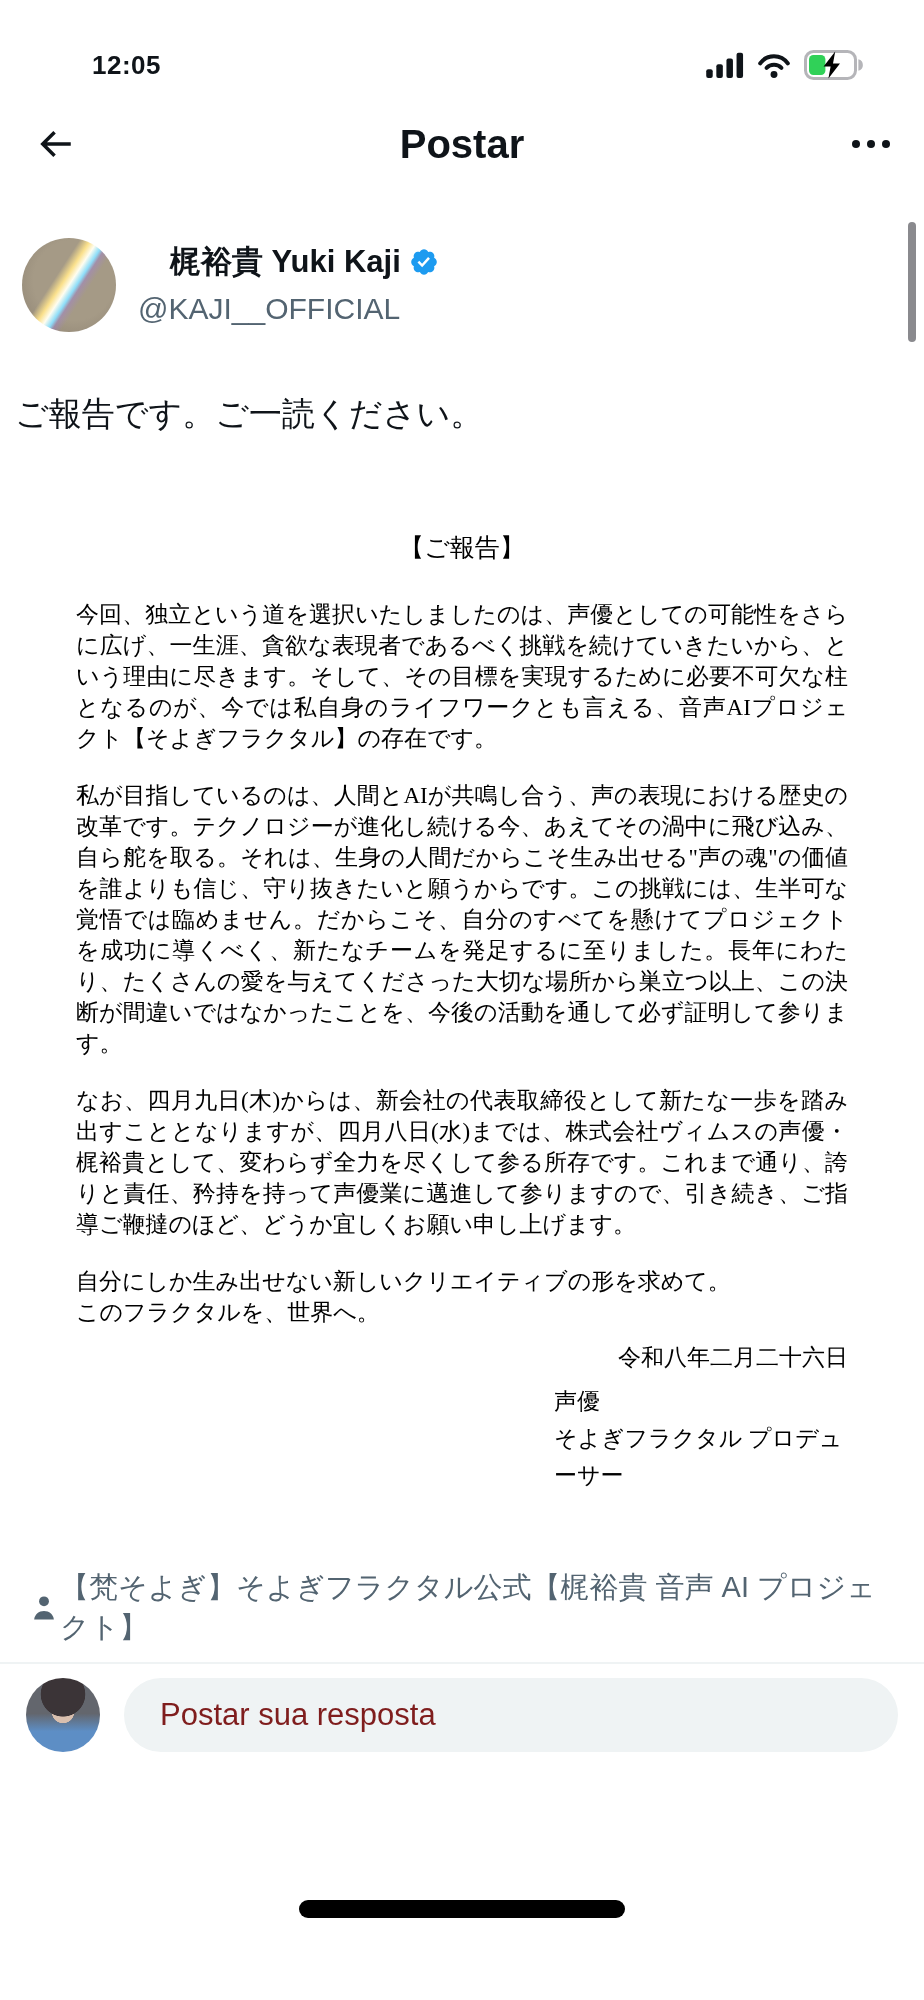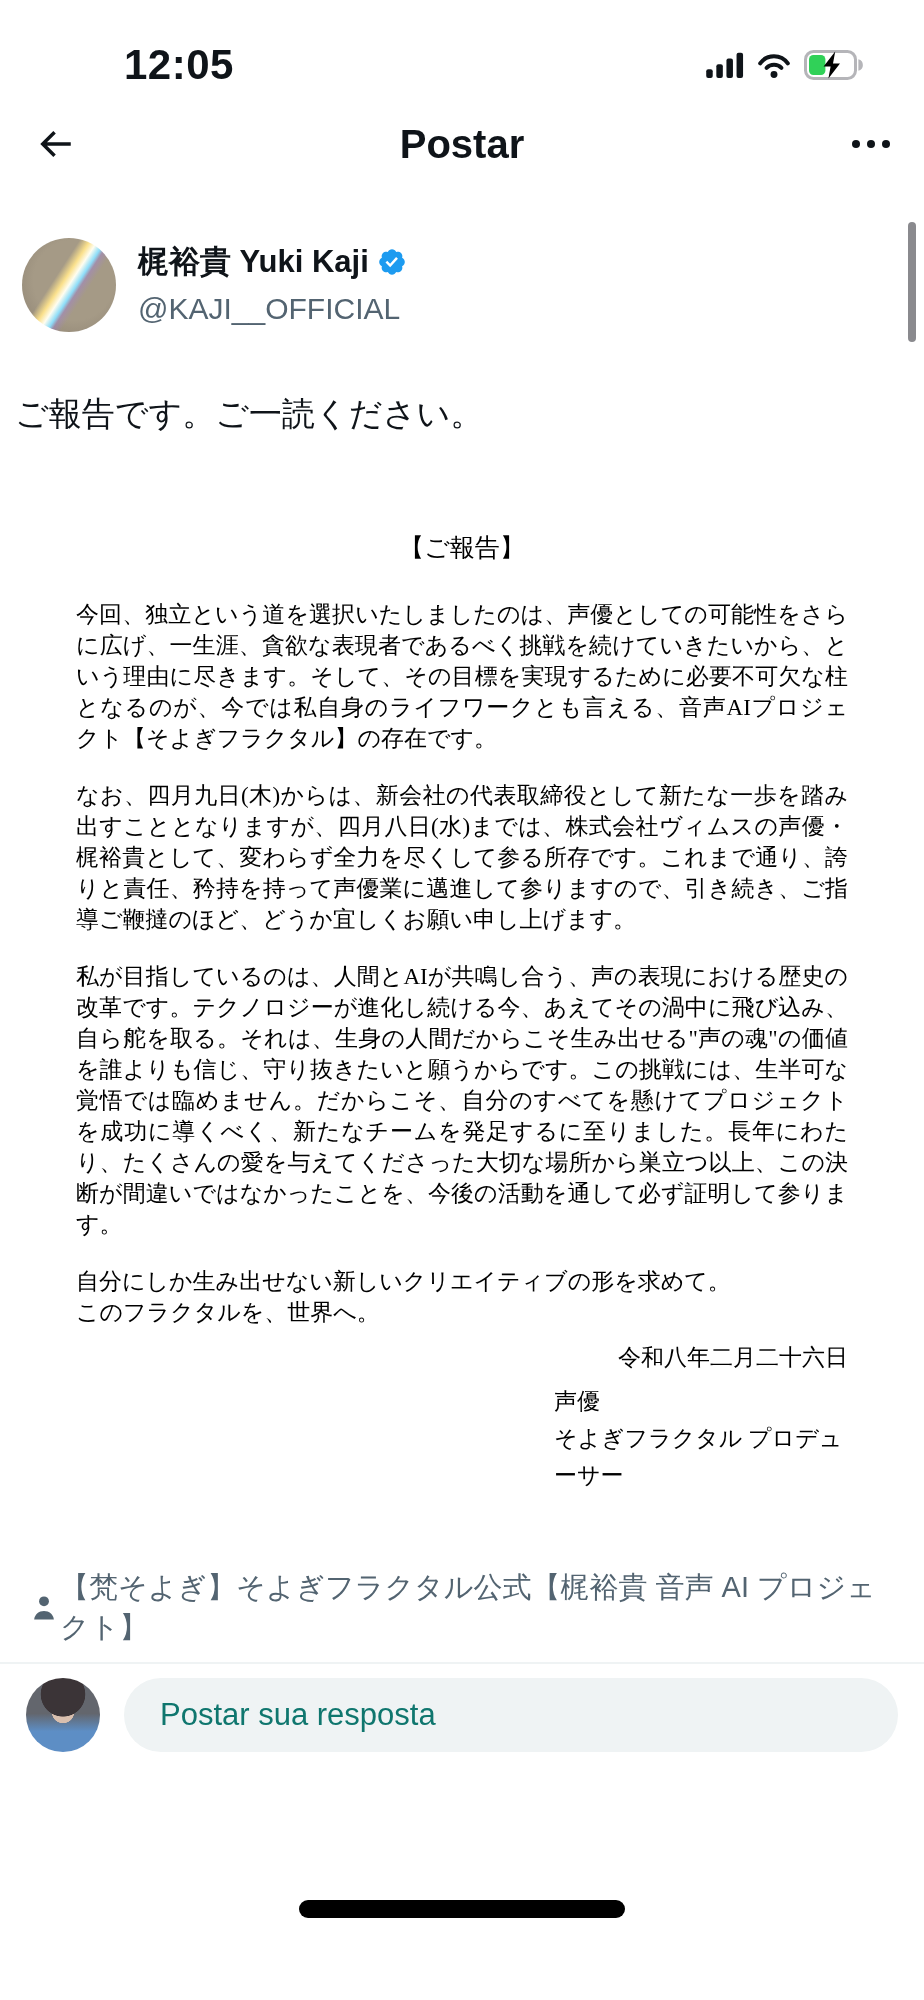--- a/index.html
+++ b/index.html
@@ -4,37 +4,37 @@
 <style>
   html,body{margin:0;padding:0;}
   body{
     width:924px;height:2000px;position:relative;overflow:hidden;
     background:#ffffff;color:#0f1419;
     font-family:"Liberation Sans","DejaVu Sans",sans-serif;
   }
   
   .status-bar{display:flex;justify-content:space-between;align-items:center;
     padding:42px 60px 0 92px;height:46px;}
-  .status-time{font-size:42px;font-weight:700;letter-spacing:.5px;margin-left:32px;}
+  .status-time{font-size:26px;font-weight:700;letter-spacing:.5px;}
   .status-icons{display:flex;align-items:center;gap:12px;}
   
   .header{position:relative;display:flex;align-items:center;justify-content:space-between;
     height:64px;margin-top:24px;padding:0 34px;}
   .header-title{position:absolute;left:0;right:0;text-align:center;
     font-size:40px;font-weight:800;pointer-events:none;}
   .back-btn{width:44px;height:44px;display:flex;align-items:center;}
   .more-btn{display:flex;gap:7px;align-items:center;height:44px;}
   .more-btn i{width:8px;height:8px;border-radius:50%;background:#0f1419;display:block;}
   
   .profile-row{display:flex;align-items:center;gap:22px;margin-top:62px;padding:0 22px;}
   .avatar-big{width:94px;height:94px;border-radius:50%;flex:0 0 auto;
     background:
       linear-gradient(123deg, rgba(0,0,0,0) 38%, rgba(255,228,140,.95) 45%, #fffdf0 50%, rgba(140,225,255,.95) 55%, rgba(160,130,210,.45) 58%, rgba(0,0,0,0) 64%),
       radial-gradient(circle at 55% 45%, #a59a86 0 55%, #8b8070 100%);}
-  .name-line{display:flex;align-items:center;gap:8px;}
+  .name-line{display:flex;align-items:center;gap:8px;margin-left:32px;}
   .display-name{font-size:31px;font-weight:700;line-height:1.15;}
   .handle{font-size:30px;color:#536471;margin-top:12px;}
   
   .post-body{margin-top:60px;padding:0 15px;font-size:33px;line-height:1.35;}
   
   .letter{width:772px;margin:95px auto 0;color:#000;
     font-family:"Liberation Serif","DejaVu Serif",serif;
     font-size:23px;line-height:31px;}
   .letter-heading{text-align:center;font-size:25px;margin-bottom:36px;}
   .letter p{margin:0 0 26px;text-align:justify;text-justify:inter-ideograph;}
@@ -51,21 +51,21 @@
   .divider{height:2px;background:#eff3f4;margin-top:14px;}
   
   .reply-row{display:flex;align-items:center;gap:24px;margin-top:14px;padding:0 26px;}
   .avatar-small{width:74px;height:74px;border-radius:50%;flex:0 0 auto;
     background:
       radial-gradient(circle at 50% 22%, #3b3437 0 32%, rgba(0,0,0,0) 33%),
       radial-gradient(circle at 50% 46%, #d9bfae 0 20%, rgba(0,0,0,0) 21%),
       linear-gradient(180deg,#63666d 0 48%, #5d8ec5 72% 100%);}
   .reply-pill{flex:1;height:74px;border-radius:38px;background:#eff3f4;
     display:flex;align-items:center;padding:0 36px;}
-  .reply-pill span{font-size:31px;color:#0f766e;}
+  .reply-pill span{font-size:31px;color:#7f1d1d;}
   .home-indicator{position:absolute;left:299px;bottom:82px;width:326px;height:18px;border-radius:10px;background:#000;}
   
   .scroll-thumb{position:absolute;right:8px;top:222px;width:8px;height:120px;border-radius:4px;background:#8a8a8e;}
 </style>
 </head>
 <body>
 
 <div class="status-bar">
   <span class="status-time">12:05</span>
   <span class="status-icons">
@@ -116,22 +116,22 @@
     </div>
     <div class="handle">@KAJI__OFFICIAL</div>
   </div>
 </div>
 
 <div class="post-body">ご報告です。ご一読ください。</div>
 
 <div class="letter">
   <div class="letter-heading">【ご報告】</div>
   <p>今回、独立という道を選択いたしましたのは、声優としての可能性をさらに広げ、一生涯、貪欲な表現者であるべく挑戦を続けていきたいから、という理由に尽きます。そして、その目標を実現するために必要不可欠な柱となるのが、今では私自身のライフワークとも言える、音声AIプロジェクト【そよぎフラクタル】の存在です。</p>
+  <p>私が目指しているのは、人間とAIが共鳴し合う、声の表現における歴史の改革です。テクノロジーが進化し続ける今、あえてその渦中に飛び込み、自ら舵を取る。それは、生身の人間だからこそ生み出せる"声の魂"の価値を誰よりも信じ、守り抜きたいと願うからです。この挑戦には、生半可な覚悟では臨めません。だからこそ、自分のすべてを懸けてプロジェクトを成功に導くべく、新たなチームを発足するに至りました。長年にわたり、たくさんの愛を与えてくださった大切な場所から巣立つ以上、この決断が間違いではなかったことを、今後の活動を通して必ず証明して参ります。</p>
   <p>なお、四月九日(木)からは、新会社の代表取締役として新たな一歩を踏み出すこととなりますが、四月八日(水)までは、株式会社ヴィムスの声優・梶裕貴として、変わらず全力を尽くして参る所存です。これまで通り、誇りと責任、矜持を持って声優業に邁進して参りますので、引き続き、ご指導ご鞭撻のほど、どうか宜しくお願い申し上げます。</p>
-  <p>私が目指しているのは、人間とAIが共鳴し合う、声の表現における歴史の改革です。テクノロジーが進化し続ける今、あえてその渦中に飛び込み、自ら舵を取る。それは、生身の人間だからこそ生み出せる"声の魂"の価値を誰よりも信じ、守り抜きたいと願うからです。この挑戦には、生半可な覚悟では臨めません。だからこそ、自分のすべてを懸けてプロジェクトを成功に導くべく、新たなチームを発足するに至りました。長年にわたり、たくさんの愛を与えてくださった大切な場所から巣立つ以上、この決断が間違いではなかったことを、今後の活動を通して必ず証明して参ります。</p>
   <div class="closing">
     <div>自分にしか生み出せない新しいクリエイティブの形を求めて。</div>
     <div>このフラクタルを、世界へ。</div>
   </div>
   <div class="letter-date">令和八年二月二十六日</div>
   <div class="sig-titles">
     <div>声優</div>
     <div>そよぎフラクタル プロデューサー</div>
   </div>
 </div>

